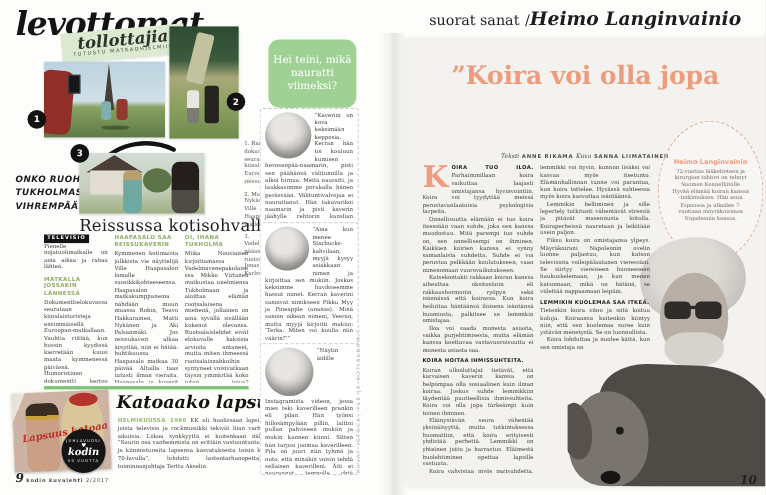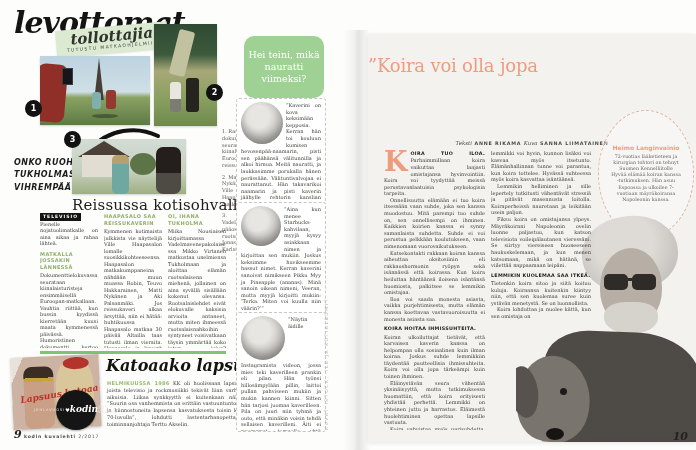--- a/index.html
+++ b/index.html
@@ -23,21 +23,21 @@
   .lcol p{margin:0 0 3px 0;}
   .gh{color:#8fae66;font-weight:bold;font-family:"DejaVu Sans",sans-serif;font-size:5px;letter-spacing:.4px;margin:4px 0 2px 0 !important;text-align:left !important;}
   .tag{display:inline-block;background:#141414;color:#fff;font-family:"DejaVu Sans",sans-serif;
        font-size:4.5px;font-weight:bold;letter-spacing:1px;padding:1px 3px;margin-right:2px;}
   #rule{background:#7cc576;}
   #fb-head{font-style:italic;font-weight:bold;font-size:16px;color:#14140f;}
   #fb-text{width:138px;font-size:5px;line-height:1.35;text-align:justify;}
   #fb-text .lead{color:#96bb6d;font-weight:bold;font-family:"DejaVu Sans",sans-serif;letter-spacing:.3px;}
   #cover{background:linear-gradient(115deg,#e8e2d8 0 10%,#cdb3a4 10% 100%);transform:rotate(-2.5deg);overflow:hidden;box-shadow:0 1px 3px rgba(0,0,0,.25);}
   #cover-script{font-style:italic;font-weight:bold;font-size:9px;color:#c0302a;transform:rotate(-7deg);line-height:1;}
-  #kbadge{width:40px;height:40px;border-radius:50%;background:#151515;color:#fff;display:flex;flex-direction:row;
+  #kbadge{width:40px;height:40px;border-radius:50%;background:#151515;color:#fff;display:flex;flex-direction:column;
           align-items:center;justify-content:center;z-index:7;box-shadow:0 1px 2px rgba(0,0,0,.3);}
   #kbadge .tiny{font-family:"DejaVu Sans",sans-serif;font-size:3.5px;letter-spacing:1px;color:#e8e8e8;}
   #kbadge .logo{font-weight:bold;font-style:italic;font-size:9px;line-height:1.05;}
   #kbadge .heart{font-size:5px;line-height:1;color:#fff;}
   .footer{font-family:"DejaVu Sans",sans-serif;font-size:4.6px;letter-spacing:.8px;color:#4b4a48;}
   .footer .pnum{font-family:"DejaVu Serif",serif;font-style:italic;font-weight:bold;font-size:11px;letter-spacing:0;color:#232220;}
   
   #bubble{background:#9ed193;border-radius:10px;color:#fff;text-align:center;
           font-size:9.5px;line-height:1.25;display:flex;align-items:center;justify-content:center;padding:4px;}
   #bubble:after{content:"";position:absolute;left:16px;bottom:-9px;border:6px solid transparent;
@@ -46,21 +46,21 @@
       font-size:5px;line-height:1.32;text-align:justify;overflow:hidden;}
   .tq .av{float:left;border-radius:50%;margin:0 3px 2px 0;background:radial-gradient(circle at 40% 35%,#e8e6e3 0 30%,#b9b6b2 70%,#8e8b87 100%);box-shadow:inset 0 -6px 8px rgba(0,0,0,.25);}
   .tq .cr{display:block;font-family:"DejaVu Sans",sans-serif;font-weight:bold;font-size:4.6px;letter-spacing:.5px;color:#2f2e2c;margin-top:2px;}
   #vcredit{writing-mode:vertical-rl;transform:rotate(180deg);font-family:"DejaVu Sans",sans-serif;
            font-size:4.5px;letter-spacing:1.6px;color:#b4b1ae;}
   
   #rp-kicker{text-align:center;width:328px;color:#1e1d1c;}
   #rp-kicker .plain{font-size:13px;}
   #rp-kicker .script{font-style:italic;font-weight:bold;font-size:17px;}
   #card{background:#f3f2ef;box-shadow:0 1px 4px rgba(0,0,0,.10);}
-  .hline{width:328px;font-weight:normal;font-size:18px;line-height:1.1;color:#ee9c7e;letter-spacing:-.2px;}
+  .hline{width:328px;text-align:center;font-weight:bold;font-size:23px;line-height:1.1;color:#ee9c7e;letter-spacing:-.2px;}
   #stand{width:250px;text-align:center;font-size:10px;line-height:1.3;color:#3e3d3b;}
   #byline{width:328px;text-align:center;font-family:"DejaVu Sans",sans-serif;font-size:4.8px;letter-spacing:.8px;color:#4a4947;}
   #byline .lbl{font-family:"DejaVu Serif",serif;font-style:italic;font-size:5.5px;letter-spacing:0;text-transform:none;}
   #bio{width:96px;height:128px;border:1.5px dashed #e2b49b;border-radius:50%;box-sizing:border-box;
        display:flex;flex-direction:column;align-items:center;justify-content:center;text-align:center;
        padding:10px 12px;background:rgba(255,255,255,.35);}
   #bio .bname{color:#ee9c7e;font-weight:bold;font-family:"DejaVu Sans",sans-serif;font-size:6px;line-height:1.15;margin-bottom:2px;}
   #bio .btext{font-size:4.8px;line-height:1.3;color:#6a6763;}
   .rcol{font-size:5px;line-height:1.32;text-align:justify;overflow:hidden;overflow-wrap:break-word;}
   .rcol p{margin:0;text-indent:6px;}
@@ -190,20 +190,24 @@
       
     </div>
 
     <div id="vcredit" class="abs" style="left:324px;top:290px;height:140px;">KUVAT ISTOCK, YLE JA KOTIALBUMIT</div>
   </div>
 
   <div id="gutter" class="abs" style="left:344px;top:30px;width:26px;height:420px;"></div>
 
   <div class="abs" style="left:348px;top:0;width:348px;height:450px;">
 
+    <div id="rp-kicker" class="abs" style="left:20px;top:8px;">
+      <span class="plain">suorat sanat</span>
+      <span class="plain">/</span><span class="script">Heimo Langinvainio</span>
+    </div>
 
     <div id="card" class="abs" style="left:20px;top:34px;width:328px;height:408px;"></div>
 
     <div class="hline abs" style="left:20px;top:56px;">”Koira voi olla jopa</div>
 
 
     <div id="byline" class="abs" style="left:20px;top:140px;">
       <span class="lbl">Teksti</span>
       <b>ANNE RIKAMA</b>
       <span class="lbl">Kuva</span>

